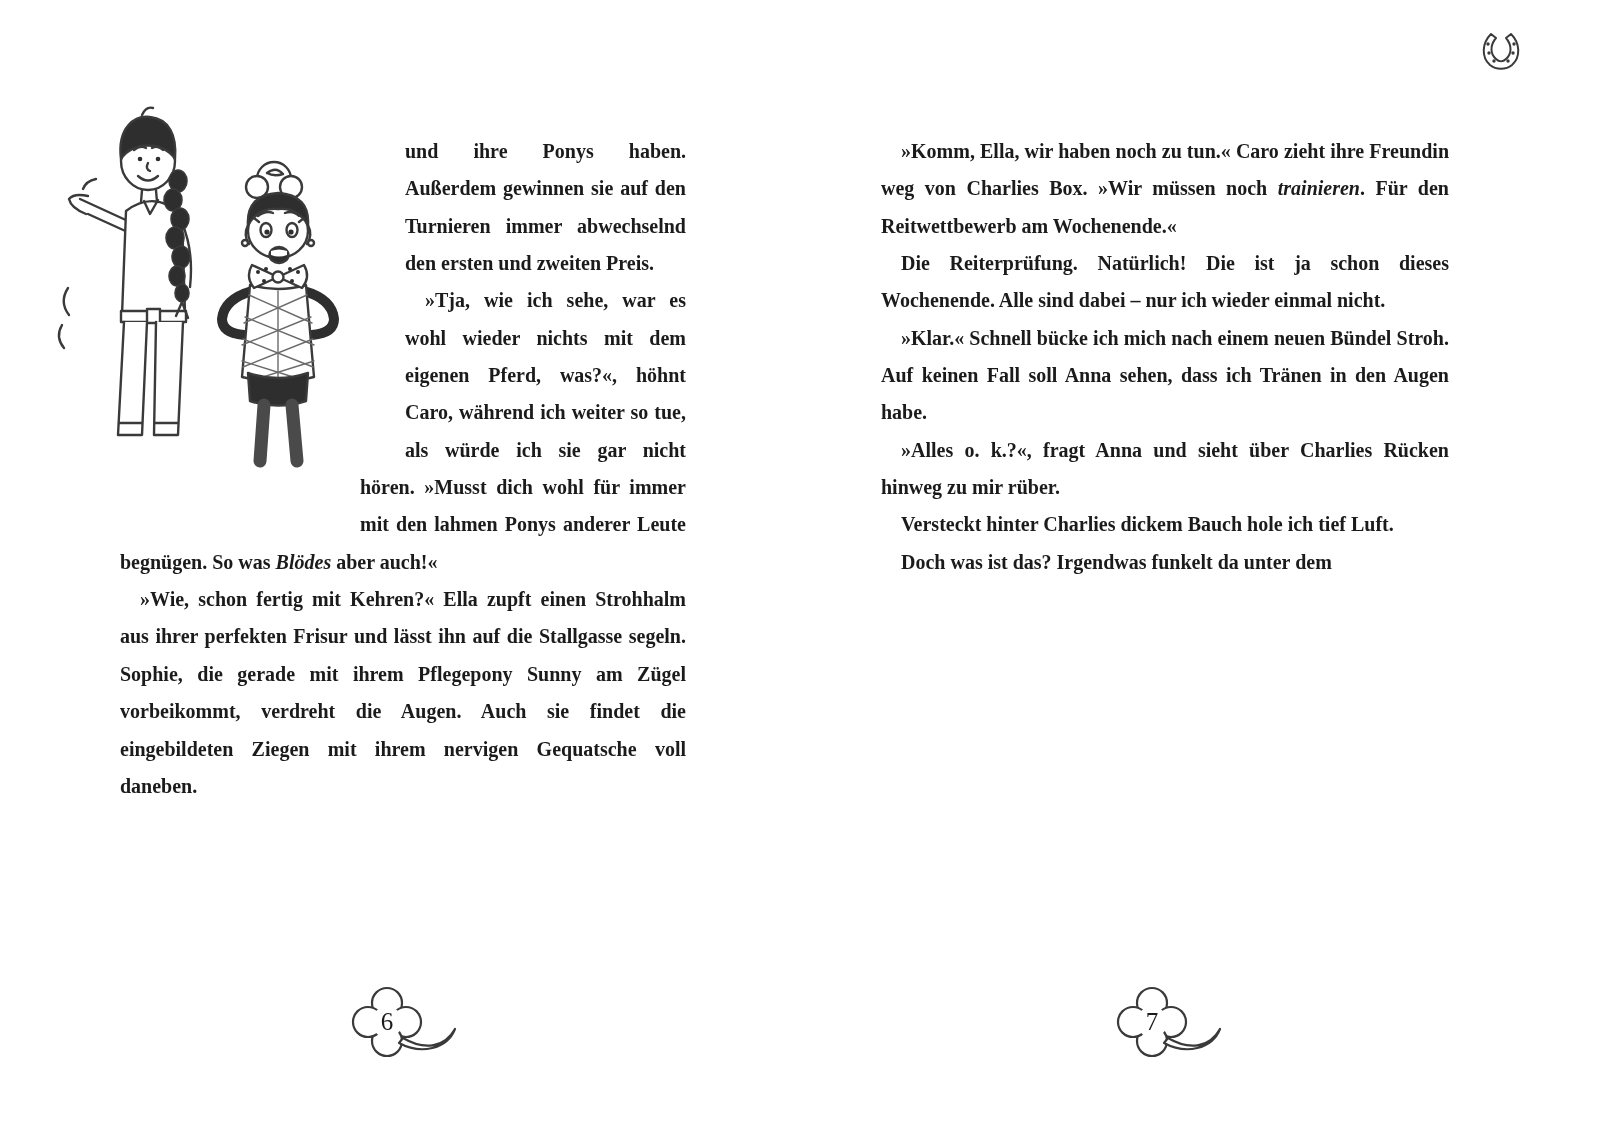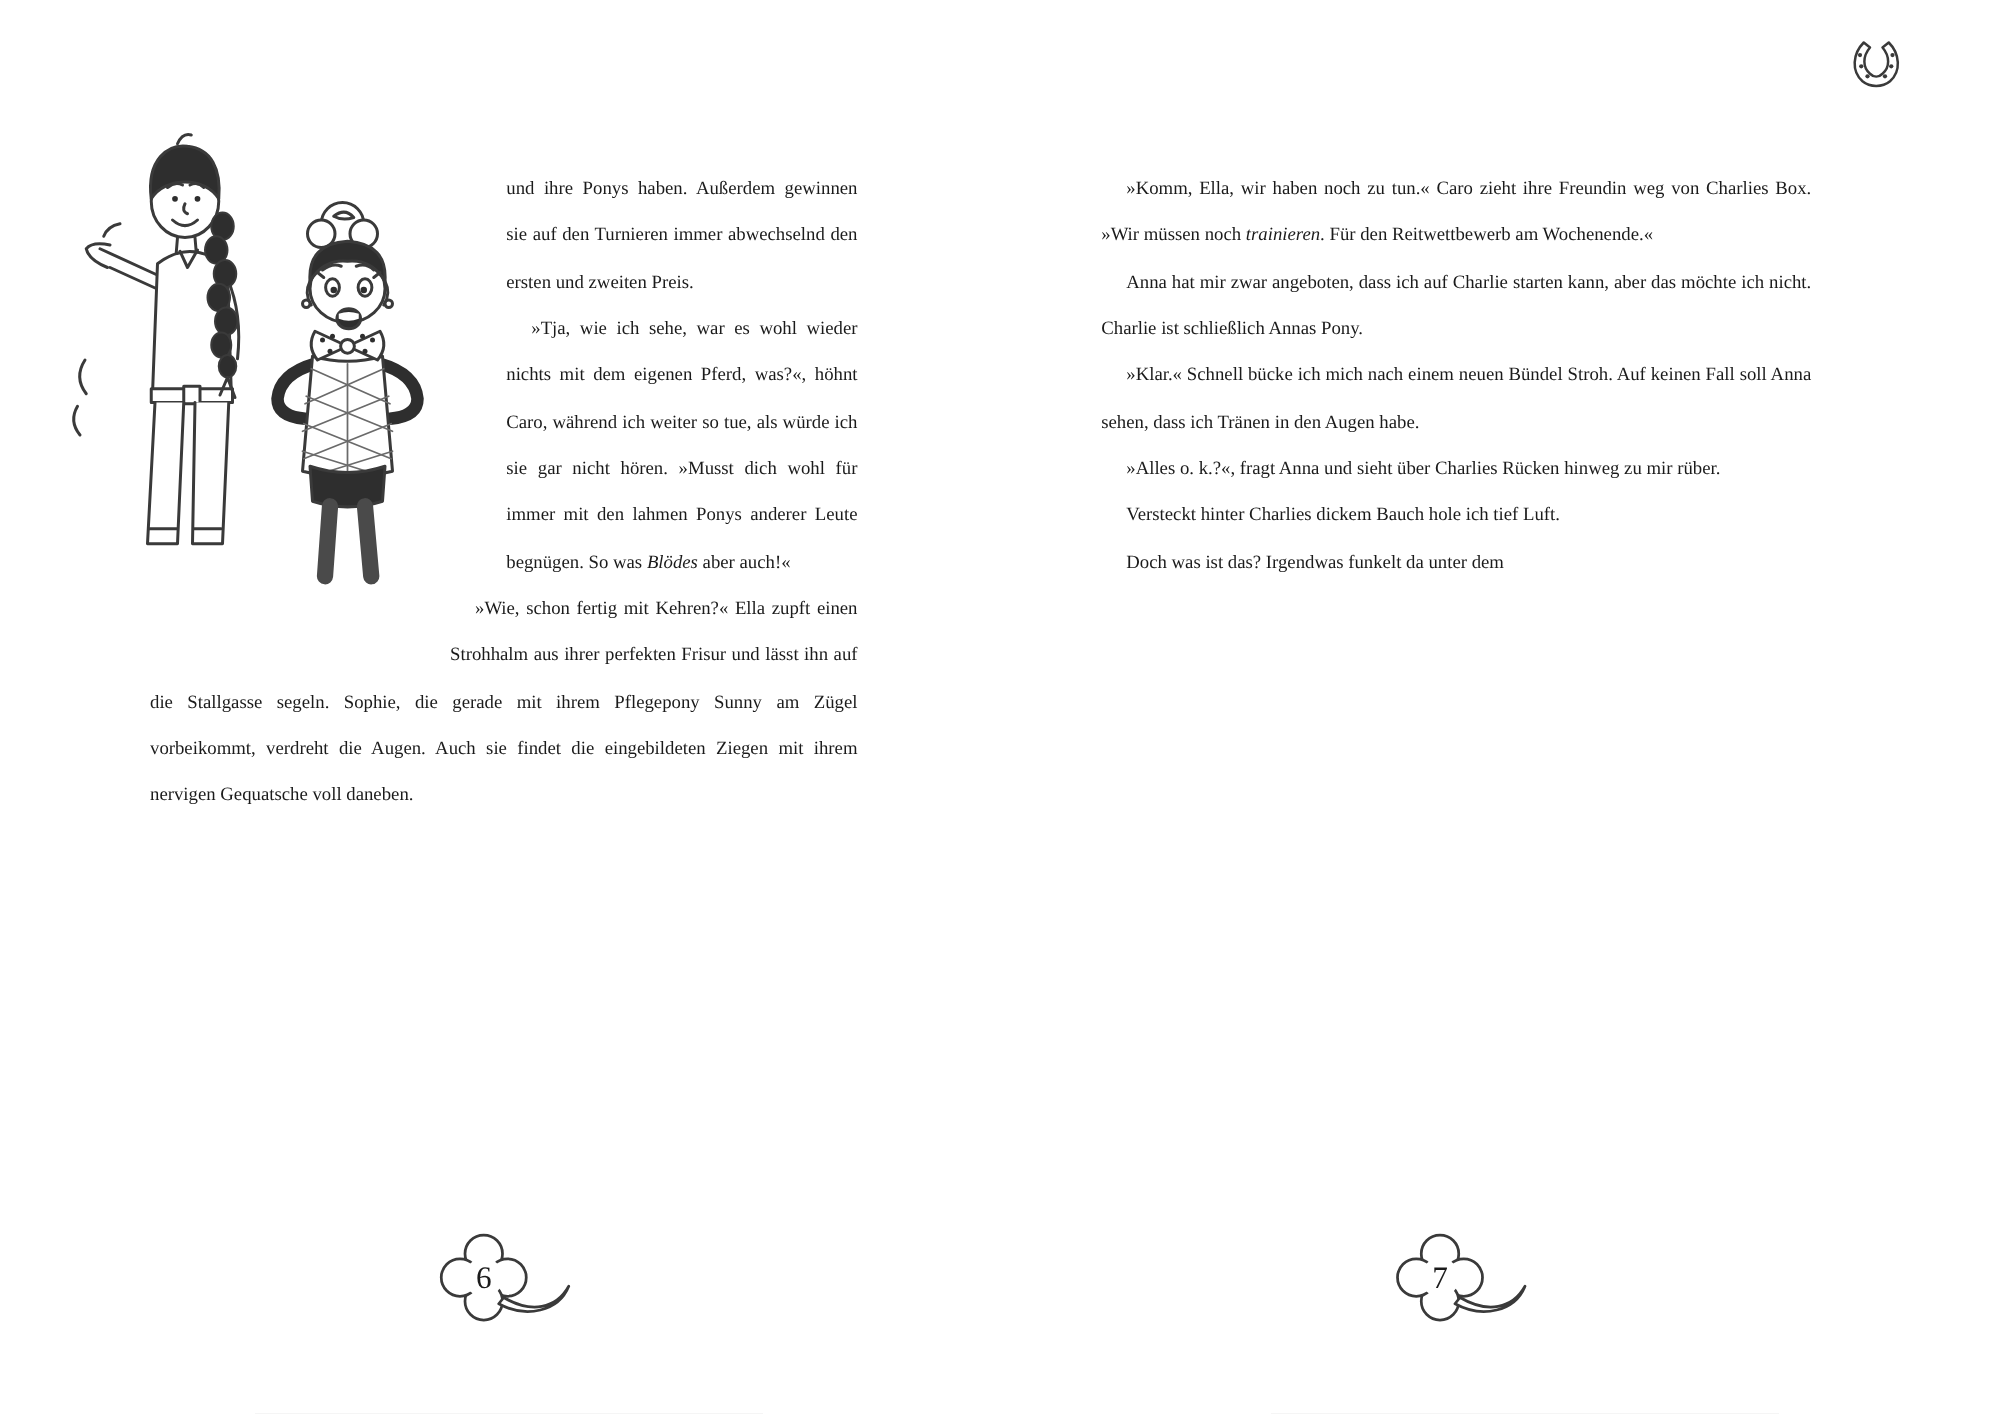--- a/index.html
+++ b/index.html
@@ -2,22 +2,22 @@
 <html lang="de"><head>
 <meta charset="utf-8">
 <style>
   html,body{margin:0;padding:0;background:#e8e8e8;}
   .canvas{
     position:relative;width:1600px;height:1131px;background:#ffffff;
     overflow:hidden;font-family:"Liberation Serif",serif;color:#1b1b1b;
   }
   .text-col{
     position:absolute;text-align:justify;
-    font-size:15px;line-height:37.35px;
-    hyphens:auto;-webkit-hyphens:auto;
+    font-size:20px;line-height:37.35px;
+    hyphens:auto;font-weight:bold;-webkit-hyphens:auto;
   }
   .text-col p{margin:0;}
   .text-col p.indent{text-indent:20px;}
   .italic{font-style:italic;}
   .left-col{left:120px;top:133px;width:566px;}
   .right-col{left:881px;top:133px;width:568px;}
   .float-a{float:left;width:285px;height:336px;}
   .float-b{float:left;clear:left;width:240px;height:38px;}
   .illustration{position:absolute;left:52px;top:83px;}
   .horseshoe{position:absolute;left:1478px;top:28px;}
@@ -136,21 +136,21 @@
   <div class="text-col left-col">
     <div class="float-a"></div>
     <div class="float-b"></div>
   <p><span>und ihre Ponys haben. Außerdem gewinnen sie auf den Turnieren immer abwechselnd den ersten und zweiten Preis.</span></p>
       <p class="indent"><span>»Tja, wie ich sehe, war es wohl wieder nichts mit dem eigenen Pferd, was?«, höhnt Caro, während ich weiter so tue, als würde ich sie gar nicht hören. »Musst dich wohl für immer mit den lahmen Ponys anderer Leute begnügen. So was </span><span class="italic">Blödes</span><span> aber auch!«</span></p>
       <p class="indent"><span>»Wie, schon fertig mit Kehren?« Ella zupft einen Strohhalm aus ihrer perfekten Frisur und lässt ihn auf die Stallgasse segeln. Sophie, die gerade mit ihrem Pflegepony Sunny am Zügel vorbeikommt, verdreht die Augen. Auch sie findet die eingebildeten Ziegen mit ihrem nervigen Gequatsche voll daneben.</span></p>
     </div>
 
   <div class="text-col right-col">
       <p class="indent"><span>»Komm, Ella, wir haben noch zu tun.« Caro zieht ihre Freundin weg von Charlies Box. »Wir müssen noch </span><span class="italic">trainieren</span><span>. Für den Reitwettbewerb am Wochenende.«</span></p>
-      <p class="indent"><span>Anna hat mir zwar angeboten, dass ich auf Charlie starten kann, aber das möchte ich nicht. Charlie ist schließlich Annas Pony.</span></p>
+      <p class="indent"><span>Die Reiterprüfung. Natürlich! Die ist ja schon dieses Wochenende. Alle sind dabei – nur ich wieder einmal nicht.</span></p>
       <p class="indent"><span>»Klar.« Schnell bücke ich mich nach einem neuen Bündel Stroh. Auf keinen Fall soll Anna sehen, dass ich Tränen in den Augen habe.</span></p>
       <p class="indent"><span>»Alles o. k.?«, fragt Anna und sieht über Charlies Rücken hinweg zu mir rüber.</span></p>
       <p class="indent"><span>Versteckt hinter Charlies dickem Bauch hole ich tief Luft.</span></p>
       <p class="indent"><span>Doch was ist das? Irgendwas funkelt da unter dem</span></p>
     </div>
 
   <svg class="pagenum-left" width="115" height="78" viewBox="0 0 115 78">
     <g stroke="#3a3a3a" stroke-width="2.2" fill="#ffffff" stroke-linecap="round" stroke-linejoin="round">
       <circle cx="42" cy="20" r="15"></circle>
       <circle cx="61" cy="39" r="15"></circle>

